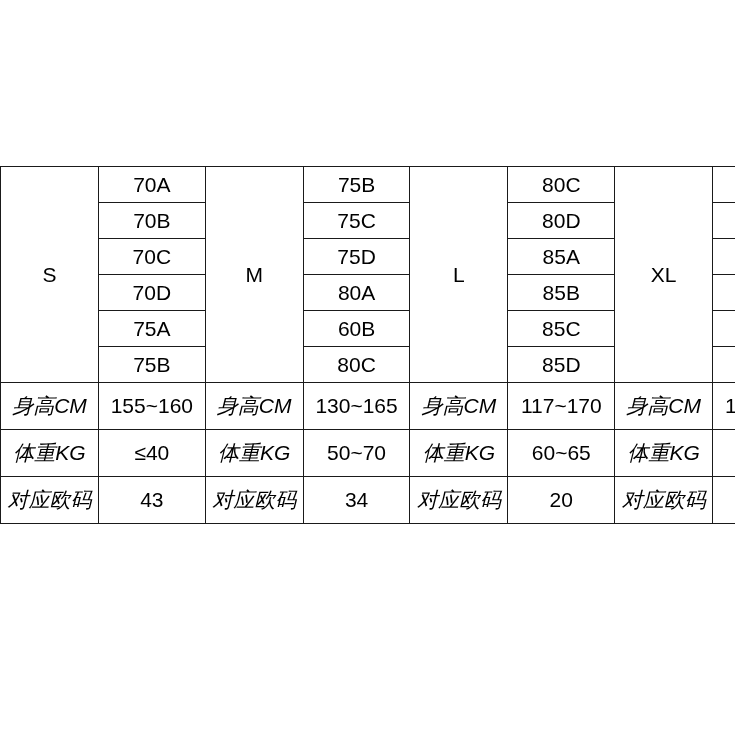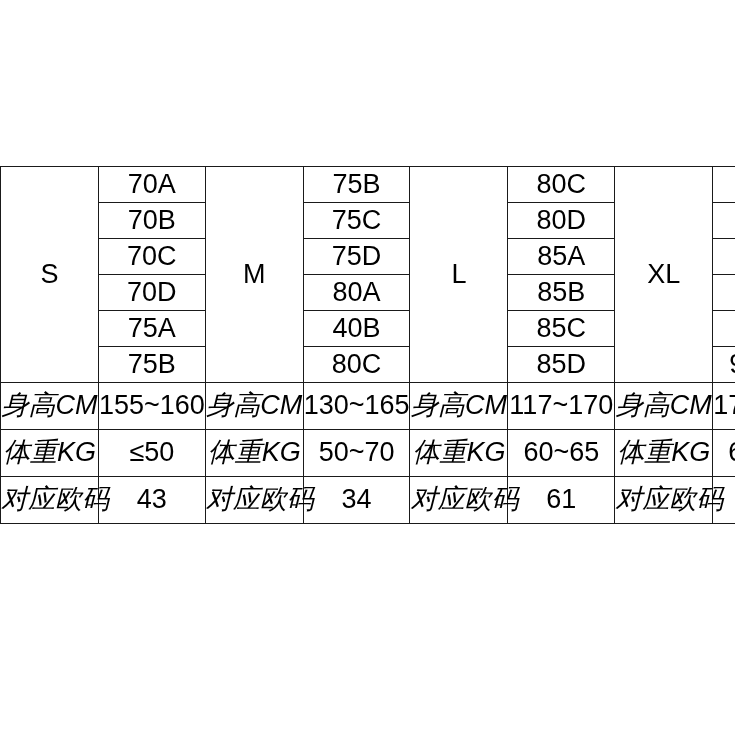--- a/index.html
+++ b/index.html
@@ -29,21 +29,21 @@
   }
   table.size-chart {
     border-collapse: collapse;
     table-layout: fixed;
     width: 820px; 
   }
   table.size-chart td {
     border: 1px solid #1a1a1a;
     text-align: center;
     vertical-align: middle;
-    font-size: 27px;
+    font-size: 21px;
     line-height: 1.1;
     padding: 0;
     height: 35px;
     background: #ffffff;
     color: #000000;
     font-family: "Liberation Sans", sans-serif;
     white-space: nowrap;
   }
   td.size-label {
     font-size: 25px;
@@ -108,21 +108,21 @@
           <td class="cup">90B</td>
         </tr>
         <tr class="cup-row">
           <td class="cup">70D</td>
           <td class="cup">80A</td>
           <td class="cup">85B</td>
           <td class="cup">90C</td>
         </tr>
         <tr class="cup-row">
           <td class="cup">75A</td>
-          <td class="cup">40B</td>
+          <td class="cup">60B</td>
           <td class="cup">85C</td>
           <td class="cup">90D</td>
         </tr>
         <tr class="cup-row">
           <td class="cup">75B</td>
           <td class="cup">80C</td>
           <td class="cup">85D</td>
           <td class="cup">95A/B</td>
         </tr>
         <tr class="meta">
@@ -130,34 +130,34 @@
           <td class="range">155~160</td>
           <td class="row-label">身高CM</td>
           <td class="range">130~165</td>
           <td class="row-label">身高CM</td>
           <td class="range">117~170</td>
           <td class="row-label">身高CM</td>
           <td class="range">170~175</td>
         </tr>
         <tr class="meta">
           <td class="row-label">体重KG</td>
-          <td class="range">≤50</td>
+          <td class="range">≤40</td>
           <td class="row-label">体重KG</td>
           <td class="range">50~70</td>
           <td class="row-label">体重KG</td>
           <td class="range">60~65</td>
           <td class="row-label">体重KG</td>
           <td class="range">65~70</td>
         </tr>
         <tr class="meta">
           <td class="row-label">对应欧码</td>
           <td class="euro">43</td>
           <td class="row-label">对应欧码</td>
           <td class="euro">34</td>
           <td class="row-label">对应欧码</td>
-          <td class="euro">61</td>
+          <td class="euro">20</td>
           <td class="row-label">对应欧码</td>
           <td class="euro">38</td>
         </tr>
       </tbody>
     </table>
   </div>
 </div>
 
 </body></html>

